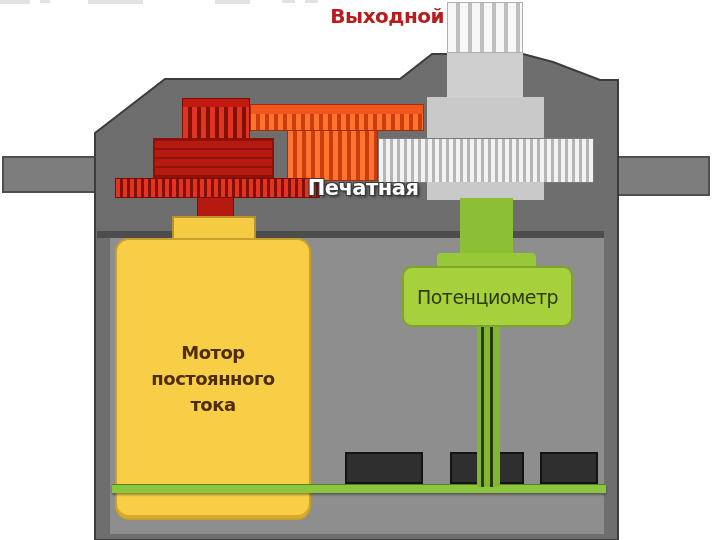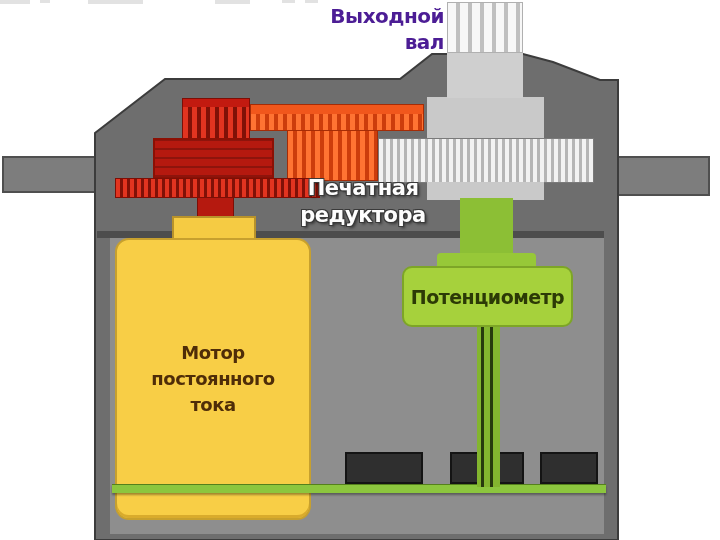--- a/index.html
+++ b/index.html
@@ -36,39 +36,39 @@
   .light-solid { background:#c9c9c9; }
   .light-gear  { background: repeating-linear-gradient(90deg,#f2f2f2 0 4px,#b5b5b5 4px 7px); border:1px solid #7a7a7a; }
   .spline { background: repeating-linear-gradient(90deg,#f7f7f7 0 8px,#bfbfbf 8px 12px); border:1px solid #b0b0b0; }
   .shaft-body { background:#cfcfcf; }
 
   
   .pot-green { background:#8cbf35; }
   .pot-shoulder { background:#97c838; border-radius:4px 4px 0 0; }
   .pot-body { background:#a6d13c; border:2px solid #7da527; border-radius:10px;
               display:flex; align-items:center; justify-content:center; }
-  .pot-text { color:#2c3a06; font-weight:bold; font-size:19px; letter-spacing:-0.5px; }
+  .pot-text { color:#2c3a06; font-weight:normal; font-size:19px; letter-spacing:-0.5px; }
   .wire-band { background:#83b52f; }
   .wire-line { background:#273a0d; }
 
   
   .motor-top { background:#f5cb43; border:2px solid #b8922a; border-bottom:none; }
   .motor-body { background:#f8ce46; border:2px solid #c7a02e; border-radius:14px;
                 display:flex; align-items:center; justify-content:center; text-align:center;
                 box-shadow: inset 0 -3px 0 #d9ab2c; }
   .motor-text { color:#4f2d08; font-weight:bold; font-size:18px; line-height:26px;
                 letter-spacing:-0.5px; white-space:pre-line; }
 
   
   .pcb { background:#8cc63e; border-top:1px solid #55801c; box-shadow:0 2px 2px rgba(0,0,0,0.35); }
   .chip { background:#2f2f2f; border:2px solid #141414; }
 
   
   .lbl { position:absolute; font-weight:bold; }
-  .lbl-dark { color:#4c1d95; font-size:20px; line-height:26px; letter-spacing:-0.5px; text-align:right; }
+  .lbl-dark { color:#b91c1c; font-size:20px; line-height:26px; letter-spacing:-0.5px; text-align:right; }
   .lbl-white { color:#fdfdfd; letter-spacing:-0.5px;
                text-shadow: 1px 1px 0 #3a3a3a, -1px 1px 0 #3a3a3a, 1px -1px 0 #3a3a3a,
                             -1px -1px 0 #3a3a3a, 2px 2px 3px rgba(0,0,0,0.55); }
   .lbl-gears { font-size:21px; line-height:27px; text-align:center; }
   .lbl-pcb { font-size:20px; line-height:23px; text-align:right; }
   .lbl .line { display:block; }
 
   .crop-mark { position:absolute; top:0; height:4px; background:#e2e2e2; }
 </style>
 </head>
@@ -124,22 +124,20 @@
   <div class="abs chip" style="left:345px;top:452px;width:78px;height:32px;"></div>
   <div class="abs chip" style="left:450px;top:452px;width:74px;height:32px;"></div>
   <div class="abs chip" style="left:540px;top:452px;width:58px;height:32px;"></div>
 
   <div class="abs wire-band" style="left:477px;top:327px;width:23px;height:160px;"></div>
   <div class="abs wire-line" style="left:481px;top:327px;width:3px;height:160px;"></div>
   <div class="abs wire-line" style="left:490px;top:327px;width:3px;height:160px;"></div>
 
   <div class="lbl lbl-dark" style="left:330px;top:3px;width:114px;">
     <span class="line">Выходной</span>
-    <span class="line">вал</span>
   </div>
 
   <div class="lbl lbl-white lbl-gears" style="left:288px;top:175px;width:150px;">
     <span class="line">Печатная</span>
-    <span class="line">редуктора</span>
   </div>
 
 
 </div>
 
 </body></html>

